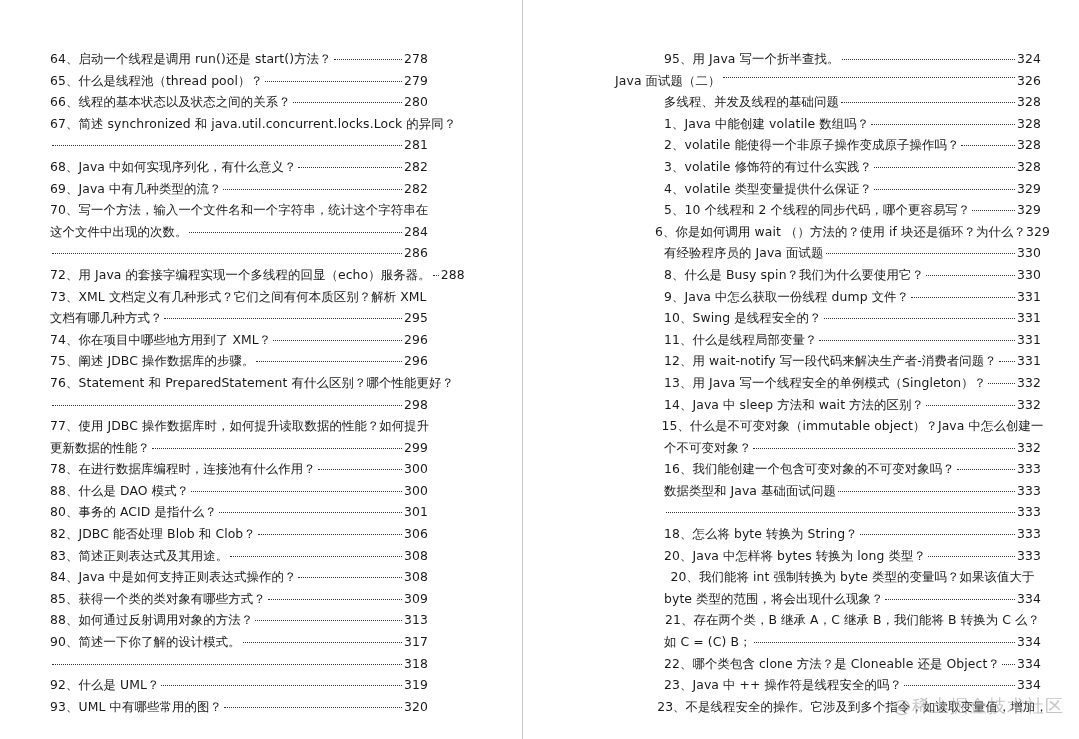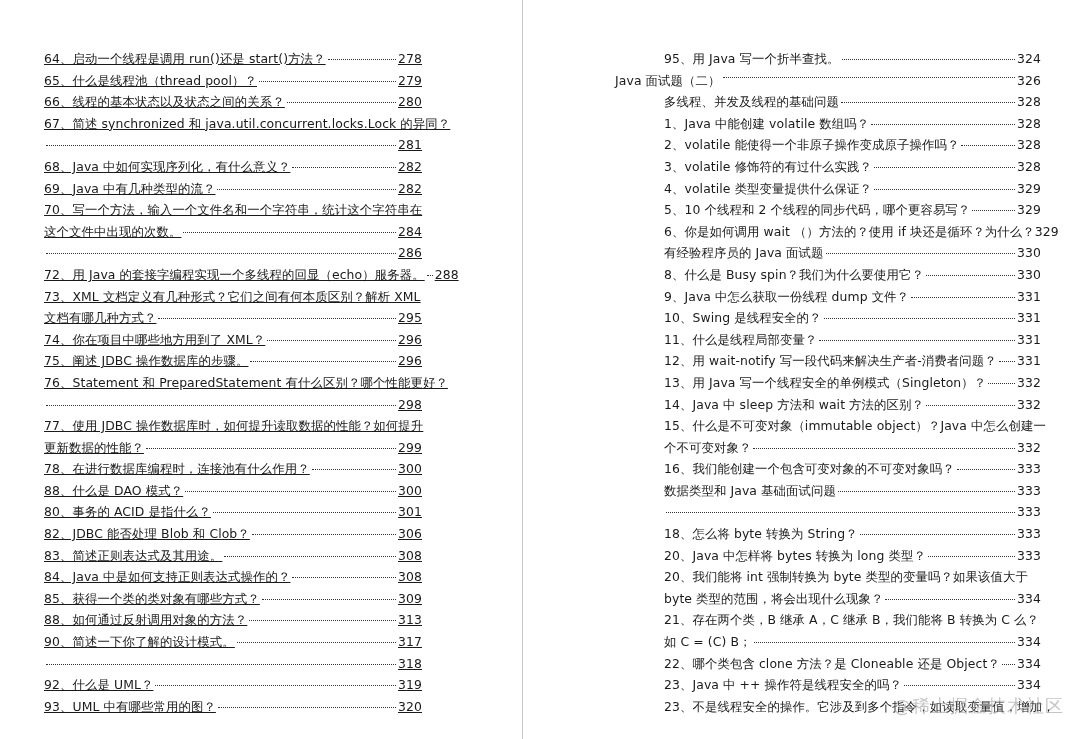--- a/index.html
+++ b/index.html
@@ -13,35 +13,35 @@
     .page {
       position: absolute; top: 0; height: 739px; background: #fff;
     }
     .page-left { left: 0; width: 522px; }
     .page-right { left: 523px; width: 556px; }
     .divider {
       position: absolute; left: 522px; top: 0; width: 1px; height: 739px;
       background: #c8c8c8;
     }
     .toc { position: absolute; top: 48px; }
-    .page-left .toc { left: 44px; width: 378px; text-decoration: underline; }
+    .page-left .toc { left: 50px; width: 378px; }
     .page-right .toc { left: 92px; width: 426px; }
     .entry {
       font-size: 12.4px; line-height: 21.6px; height: 21.6px;
       display: flex; align-items: baseline; white-space: nowrap;
       letter-spacing: 0.1px;
     }
     .entry .t { flex: 0 0 auto; }
     .entry .dots {
       flex: 1 1 auto; overflow: hidden; margin: 0 2px;
       border-bottom: 1.2px dotted #333; height: 0; position: relative; top: -3px;
       min-width: 6px;
     }
     .entry .p { flex: 0 0 auto; text-align: right; }
-    .entry.indent { padding-left: 49px; }
+    .entry.indent { padding-left: 49px; justify-content: center; }
     .page-right .entry.heading { padding-left: 0; align-items: center; }
     .watermark {
       position: absolute; left: 893px; top: 694px;
       font-size: 18px; color: rgba(150,150,150,0.55);
       letter-spacing: 1px; white-space: nowrap;
     }
   </style>
 </head>
 <body>
 

